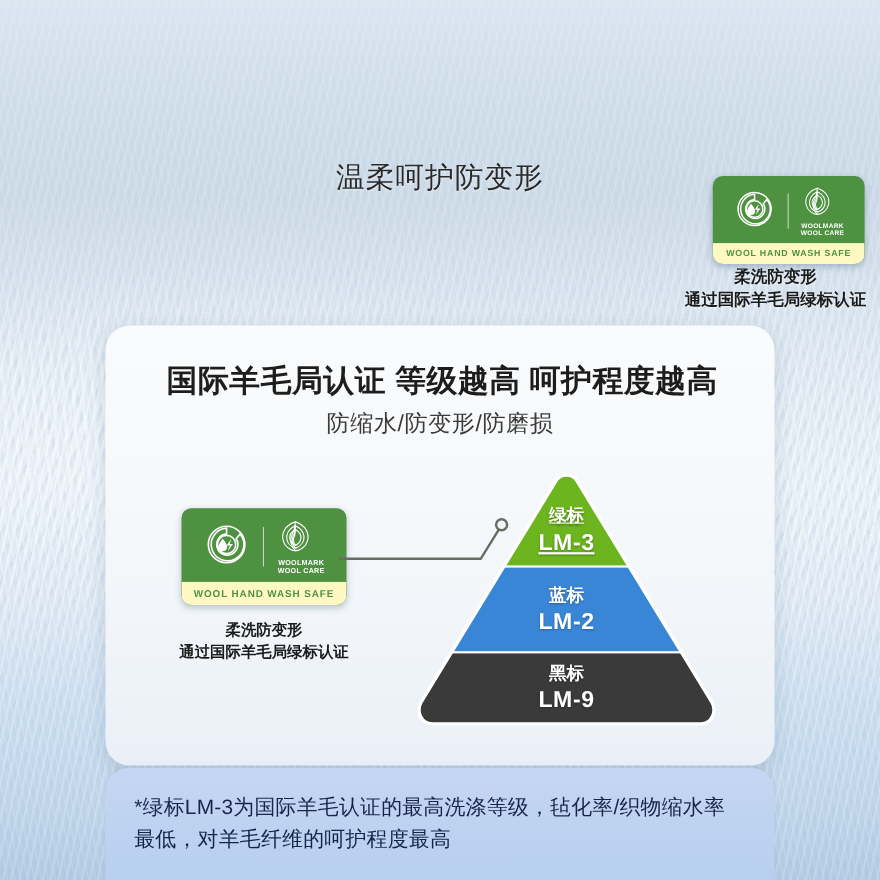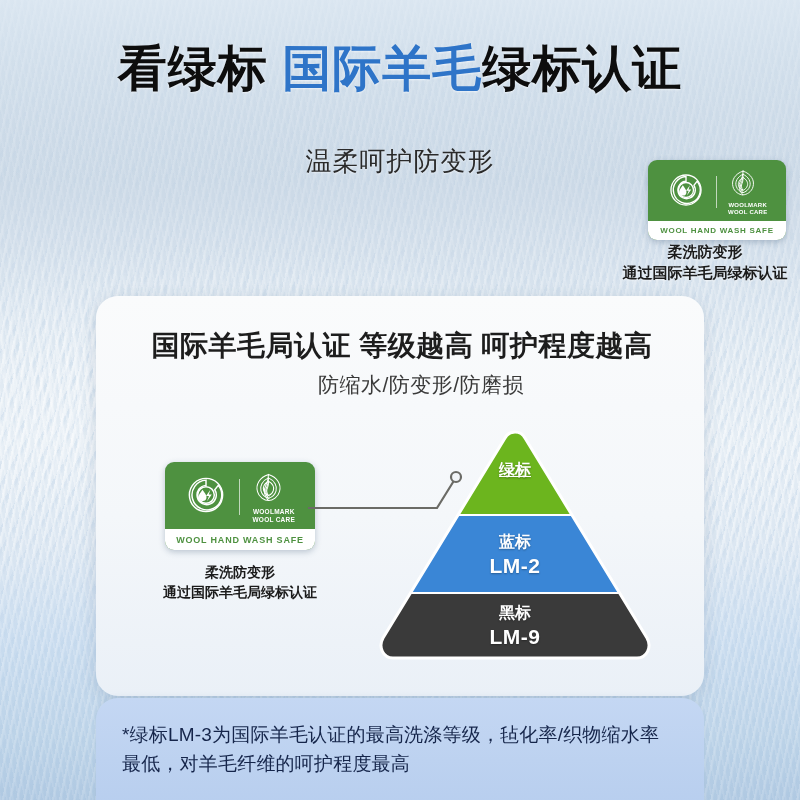--- a/index.html
+++ b/index.html
@@ -43,42 +43,42 @@
   .headline .accent{color:#2e74c8;}
   .subhead{position:absolute;left:0;top:118px;width:800px;text-align:center;
     font-size:26px;color:#2a2a2a;letter-spacing:1px;
     text-shadow:0 1px 2px rgba(255,255,255,.55);margin-top:26px;}
 
   
   .badge{position:absolute;border-radius:9px;overflow:hidden;
     background:#4e9140;box-shadow:0 2px 6px rgba(40,70,100,.28);}
   .badge .row{display:flex;align-items:center;justify-content:center;}
   .badge .divider{background:rgba(255,255,255,.65);}
-  .badge .strip{background:#ffffff;display:flex;align-items:center;justify-content:center;
+  .badge .strip{background:#fef9c3;display:flex;align-items:center;justify-content:center;
     color:#4e9140;font-weight:bold;letter-spacing:.09em;}
   .wmtext{color:#fff;font-weight:bold;text-align:center;line-height:1.12;letter-spacing:.04em;}
 
   
   #badgeTop{left:648px;top:160px;width:138px;height:80px;}
   #badgeTop .row{height:58px;gap:11px;padding-top:3px;}
   #badgeTop .divider{width:1.5px;height:32px;}
   #badgeTop .strip{height:19px;font-size:8px;}
   #badgeTop .wmtext{font-size:6px;margin-top:2px;}
   .capTop{position:absolute;left:610px;top:242px;width:190px;text-align:center;
     font-size:15px;line-height:1.38;color:#1b1b1b;font-weight:bold;
     text-shadow:0 1px 2px rgba(255,255,255,.6);}
 
   
   .card{position:absolute;left:96px;top:296px;width:608px;height:400px;
     border-radius:22px;background:linear-gradient(180deg,#fafbfc 0%,#f4f7fa 55%,#eaf0f7 100%);
     box-shadow:0 4px 16px rgba(60,90,120,.18);}
   .cardTitle{position:absolute;left:0;top:31px;width:612px;text-align:center;
     font-size:28px;font-weight:bold;color:#1d1d1d;white-space:nowrap;letter-spacing:.5px;}
   .cardSub{position:absolute;left:0;top:75px;width:608px;text-align:center;
-    font-size:21px;color:#3a3a3a;letter-spacing:.5px;padding-left:21px;}
+    font-size:21px;color:#3a3a3a;letter-spacing:.5px;}
 
   
   #badgeIn{left:165px;top:462px;width:150px;height:88px;}
   #badgeIn .row{height:64px;gap:12px;padding-top:3px;}
   #badgeIn .divider{width:1.6px;height:36px;}
   #badgeIn .strip{height:21px;font-size:9px;}
   #badgeIn .wmtext{font-size:6.5px;margin-top:2px;}
   .capIn{position:absolute;left:140px;top:563px;width:200px;text-align:center;
     font-size:14px;line-height:1.42;color:#1b1b1b;font-weight:bold;}
 
@@ -103,21 +103,20 @@
 </head>
 <body>
 
 <div class="stage">
 
   <div class="bg"></div>
   <div class="fluff"></div>
   <div class="fluff2"></div>
   <div class="topHaze"></div>
 
-  <div class="headline"><span>看绿标 </span><span class="accent">国际羊毛</span><span>绿标认证</span></div>
   <div class="subhead">温柔呵护防变形</div>
 
   <div class="badge" id="badgeTop">
     <div class="row">
       <span>
         <svg width="38" height="38" viewBox="0 0 48 48">
           <g fill="none" stroke="#ffffff" stroke-width="1.7">
             <circle cx="24" cy="24" r="19"></circle>
             <path d="M38 13 A17 17 0 1 1 24 7 L24 13 A11 11 0 1 0 34 18 Z"></path>
             <circle cx="24" cy="24" r="9.5"></circle>
@@ -215,20 +214,21 @@
     <g clip-path="url(#pyrClip)">
       <rect x="0" y="0" width="280" height="86" fill="#6cb51e"></rect>
       <rect x="0" y="88" width="280" height="76" fill="#3a86d6"></rect>
       <rect x="0" y="166" width="280" height="70" fill="#3a3a3a"></rect>
     </g>
     <path d="M140 4 C145 4 148 6 150 10 L272 210 C277 219 272 230 262 230 L18 230 C8 230 3 219 8 210 L130 10 C132 6 135 4 140 4 Z" fill="none" stroke="#ffffff" stroke-width="3"></path>
   </svg>
 
   <div class="tierlabel" style="left:375px;top:460px;width:280px;text-decoration:underline;">
     <div class="cn">绿标</div>
+    <div class="lm">LM-3</div>
   </div>
   <div class="tierlabel" style="left:375px;top:532px;width:280px;">
     <div class="cn">蓝标</div>
     <div class="lm">LM-2</div>
   </div>
   <div class="tierlabel" style="left:375px;top:603px;width:280px;">
     <div class="cn">黑标</div>
     <div class="lm">LM-9</div>
   </div>
 

